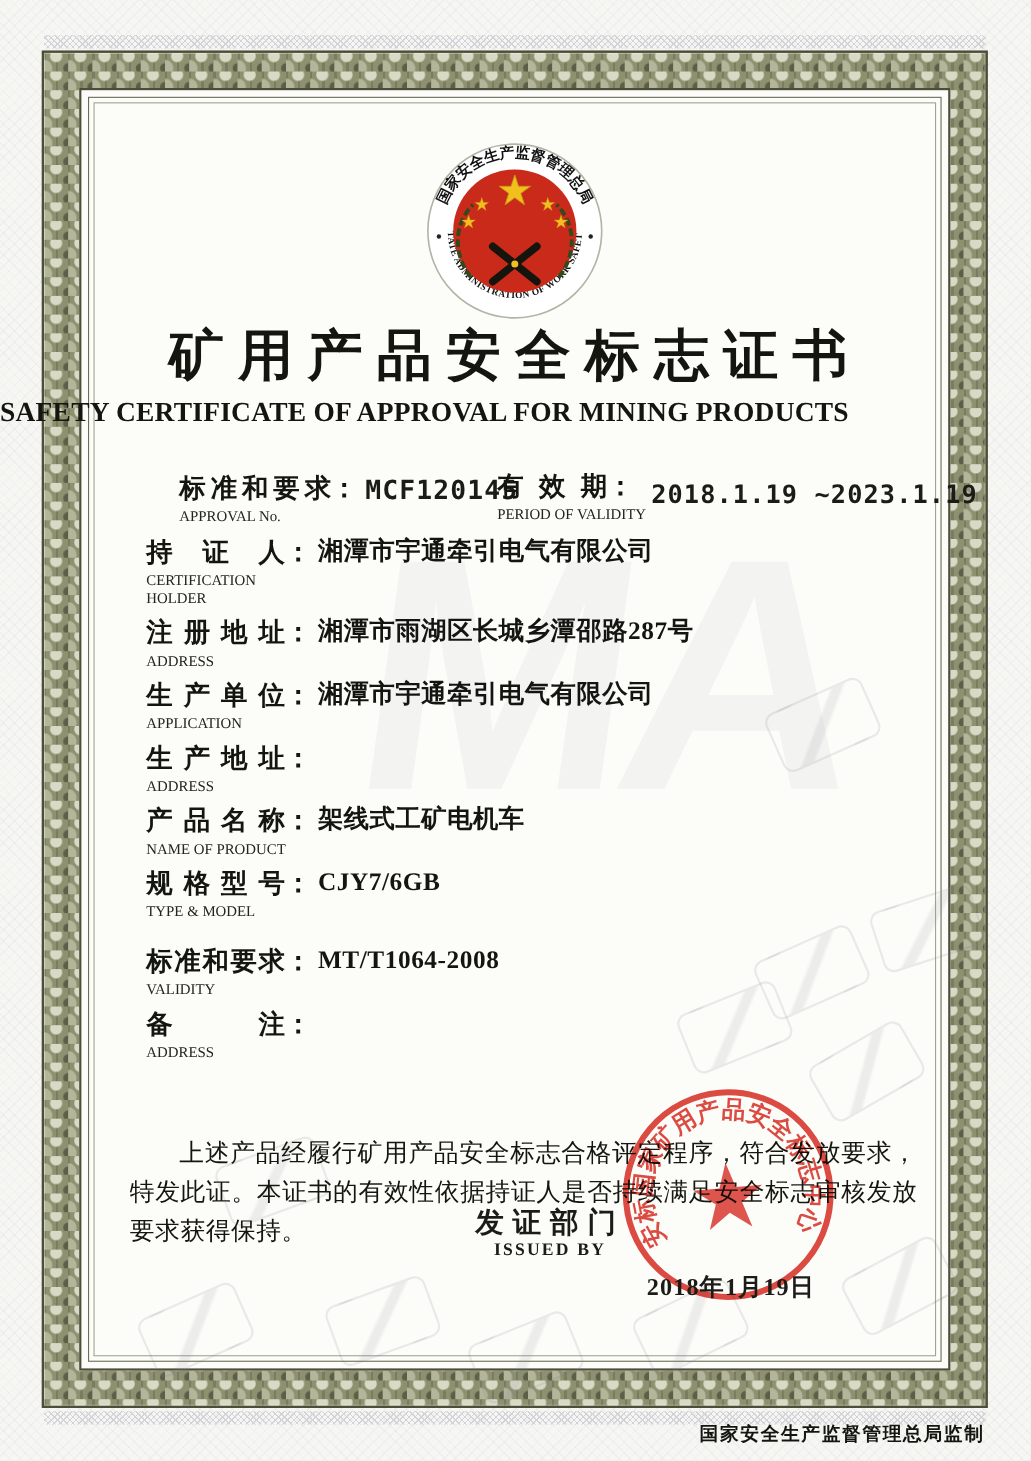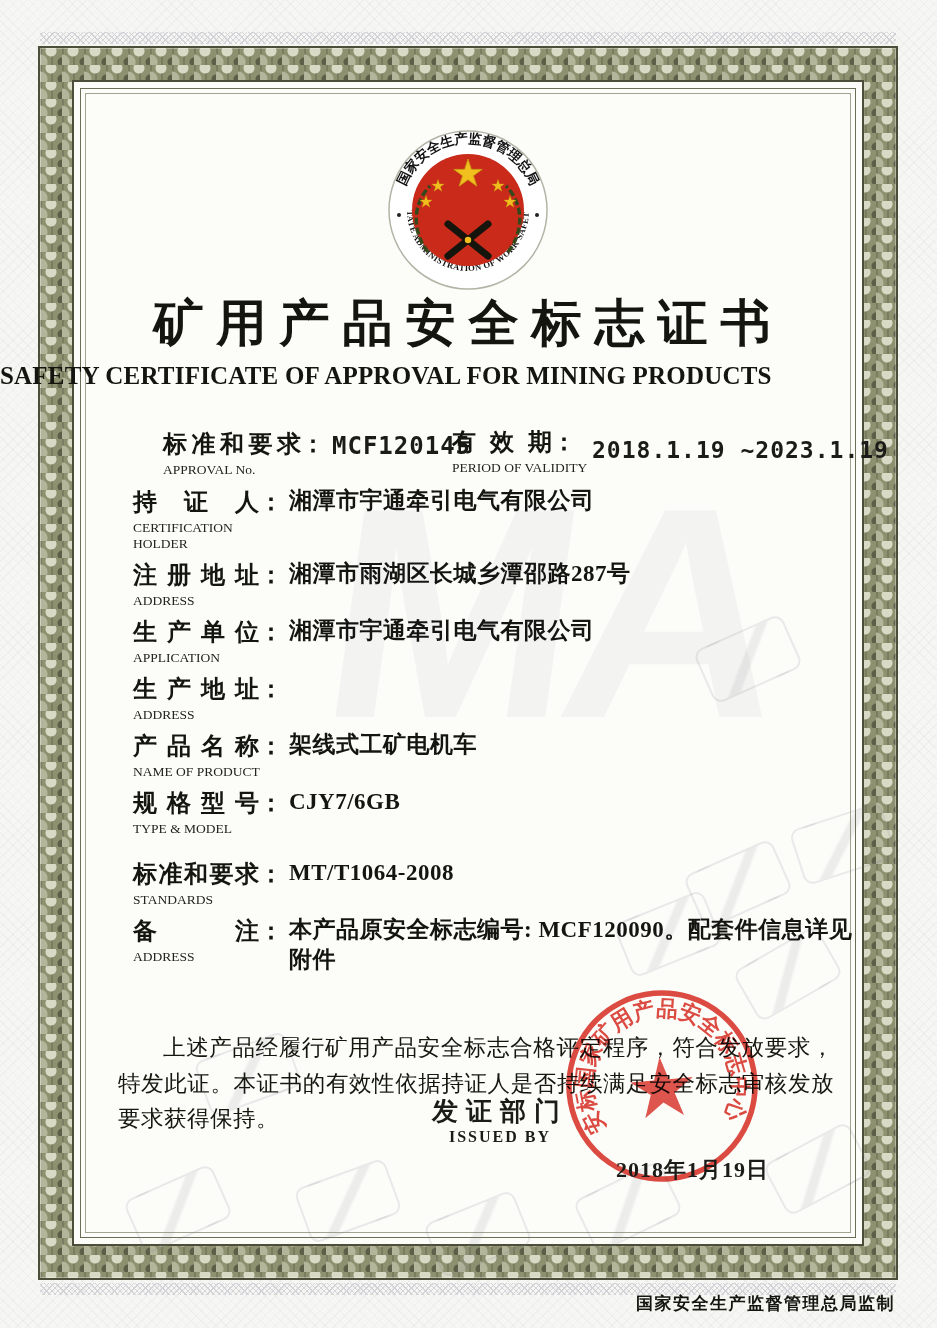--- a/index.html
+++ b/index.html
@@ -82,21 +82,21 @@
   .fval{font-size:23px; font-weight:600; line-height:30px; letter-spacing:0.5px; padding-left:4px; color:#141410;}
 
   .statement{
     position:absolute; left:118px; top:1030px; width:716px; z-index:2;
     font-size:22.5px; line-height:1.58; letter-spacing:0.5px; font-weight:500;
     text-align:justify; text-indent:2em; color:#16160f;
   }
   .issued-zh{position:absolute; left:428px; top:1094px; width:144px; text-align:center; font-size:26px; font-weight:bold; letter-spacing:8px; z-index:2; white-space:nowrap;}
   .issued-en{position:absolute; left:428px; top:1128px; width:144px; text-align:center; font-size:16px; font-weight:bold; letter-spacing:2px; z-index:2;}
   .stamp{position:absolute; left:560px; top:984px; z-index:5; mix-blend-mode:multiply; transform:rotate(-5deg); opacity:.93;}
-  .issue-date{position:absolute; left:588px; top:1155px; font-size:22px; font-weight:bold; letter-spacing:1px; z-index:6;margin-left:28px;}
+  .issue-date{position:absolute; left:588px; top:1155px; font-size:22px; font-weight:bold; letter-spacing:1px; z-index:6;}
   .footer-note{position:absolute; right:42px; top:1292px; font-size:17px; font-weight:bold; letter-spacing:1.5px; z-index:2; color:#15150f;}
 </style>
 </head>
 <body>
 
 <div class="cert">
 
   <div class="frame-band"></div>
   <div class="page-face"></div>
   <div class="rule-outer"></div>
@@ -187,27 +187,26 @@
         <div class="en-label">NAME OF PRODUCT</div></div>
       <div class="fval">架线式工矿电机车</div>
     </div>
     <div class="frow">
       <div class="lblwrap"><span class="zh-label"><span class="just">规 格 型 号</span><span class="colon">：</span></span>
         <div class="en-label">TYPE &amp; MODEL</div></div>
       <div class="fval">CJY7/6GB</div>
     </div>
     <div class="frow gap">
       <div class="lblwrap"><span class="zh-label"><span class="just">标准和要求</span><span class="colon">：</span></span>
-        <div class="en-label">STANDARDS</div></div>
+        <div class="en-label">VALIDITY</div></div>
       <div class="fval">MT/T1064-2008</div>
     </div>
     <div class="frow">
       <div class="lblwrap"><span class="zh-label"><span class="just">备 注</span><span class="colon">：</span></span>
         <div class="en-label">ADDRESS</div></div>
-      <div class="fval">本产品原安全标志编号: MCF120090。配套件信息详见附件</div>
     </div>
   </div>
 
   <div class="statement">上述产品经履行矿用产品安全标志合格评定程序，符合发放要求，特发此证。本证书的有效性依据持证人是否持续满足安全标志审核发放要求获得保持。</div>
 
   <div class="issued-zh">发证部门</div>
   <div class="issued-en">ISSUED BY</div>
 
   <svg class="stamp" width="204" height="204" viewBox="0 0 204 204">
     <defs>

